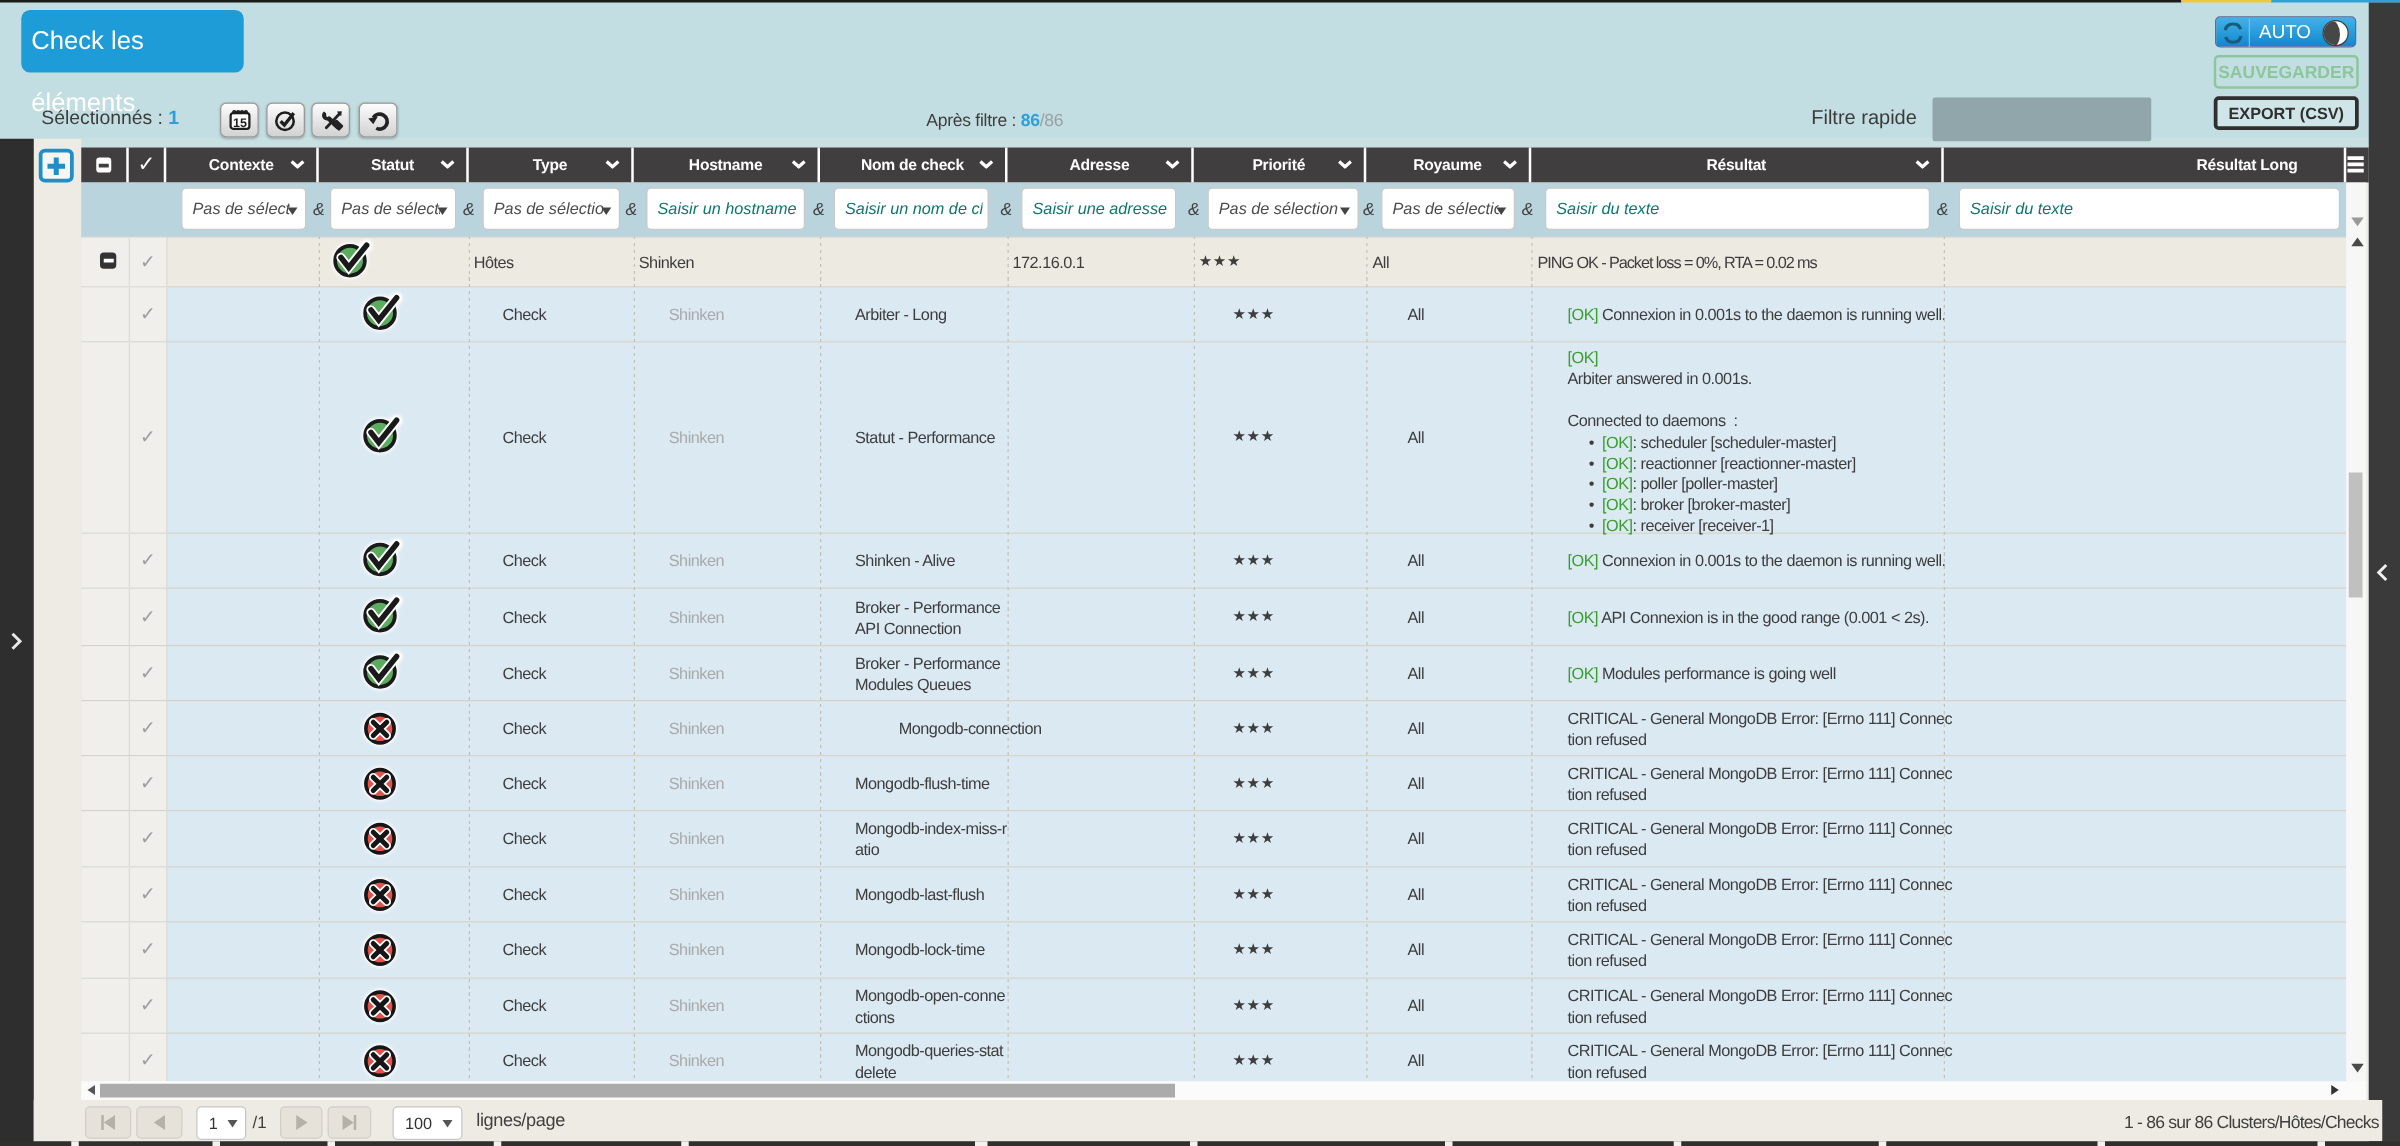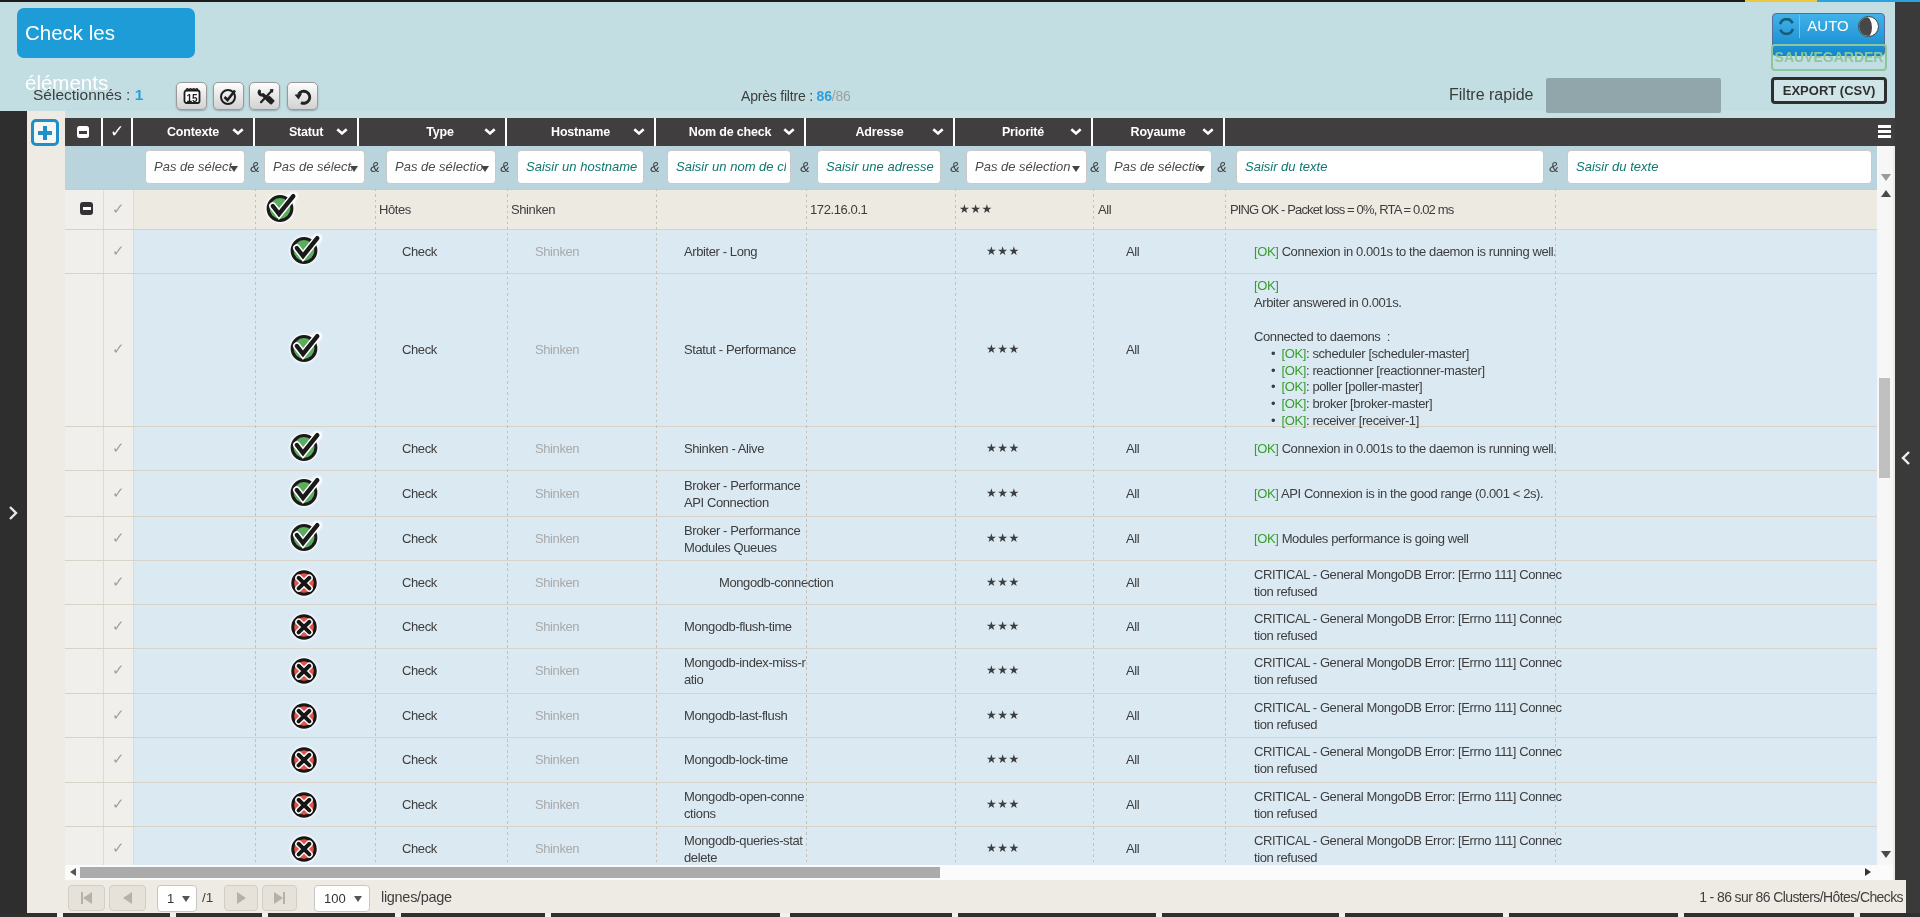--- a/index.html
+++ b/index.html
@@ -14,21 +14,21 @@
 #selec { left:33px; top:86px; font-size:15.5px; color:#3d3d3d; }
 #selec b { color:#2f9fd9; }
 .toolbtn { top:82px; width:31px; height:28px; border-radius:5px; border:1px solid #9a9a9a;
   background:linear-gradient(#fdfdfd,#e9e9e9 45%,#d2d2d2); box-shadow:0 1px 2px rgba(0,0,0,.25);
   display:flex; align-items:center; justify-content:center; }
 #apres { left:741px; top:88px; font-size:14px; color:#3d3d3d; letter-spacing:-0.2px; }
 #apres b { color:#2e9fd8; }
 #apres span { color:#9aa0a2; }
 #filtre-label { left:1449px; top:86px; font-size:16px; color:#3b3b3b; }
 #filtre-input { left:1546px; top:78px; width:175px; height:35px; background:#90a6aa; border-radius:2px; }
-#btn-auto { left:1772px; top:13px; width:113px; height:43px; border-radius:4px;
+#btn-auto { left:1772px; top:13px; width:113px; height:25px; border-radius:4px;
   background:linear-gradient(#41b2e9,#1287cd); border:1px solid #5a6b9d; }
 #btn-auto .div { position:absolute; left:26px; top:1px; width:1px; height:23px; background:#6ec4ec; }
 #btn-auto .lbl { position:absolute; left:30px; top:0; width:50px; text-align:center; color:#fff; font-size:15px; line-height:24px; }
 #toggle { position:absolute; left:85px; top:1.5px; width:21px; height:21px; border-radius:50%;
   background:#fff; border:1px solid #3f3f3f; overflow:hidden; }
 #toggle .dk { position:absolute; left:-1px; top:-1px; width:13.5px; height:23px; background:#474747; border-radius:0 55% 55% 0 / 0 50% 50% 0; }
 #btn-sauv { left:1771px; top:44px; width:116px; height:27px; border-radius:4px; border:2px solid #8cc79c;
   color:#8cc79c; font-size:14px; font-weight:bold; text-align:center; line-height:23px; }
 #btn-export { left:1771px; top:77px; width:116px; height:27px; border-radius:4px; border:3px solid #2f2f2f;
   color:#2f2f2f; font-size:13px; font-weight:bold; text-align:center; line-height:21px; background:rgba(255,255,255,.22); }
@@ -175,41 +175,45 @@
 <div class="abs" id="header">
     <div class="hc" style="left:0px;width:38px">
       <div class="hminus">
         <i></i>
       </div>
     </div>
     <div class="hc" style="left:38px;width:30px"><span class="hcheck">✓</span></div>
     <div class="hc" style="left:68px;width:122px">Contexte<svg class="chev" width="12" height="7" viewBox="0 0 12 7">
         <path d="M1.3 1.2 L6 5.4 L10.7 1.2" fill="none" stroke="#fff" stroke-width="2.6"></path>
       </svg></div>
-    <div class="hc" style="left:190px;width:104px">Statut<svg class="chev" width="12" height="7" viewBox="0 0 12 7">
+    <div class="hc" style="left:190px;width:120px">Statut<svg class="chev" width="12" height="7" viewBox="0 0 12 7">
         <path d="M1.3 1.2 L6 5.4 L10.7 1.2" fill="none" stroke="#fff" stroke-width="2.6"></path>
       </svg></div>
     <div class="hc" style="left:310px;width:132px">Type<svg class="chev" width="12" height="7" viewBox="0 0 12 7">
         <path d="M1.3 1.2 L6 5.4 L10.7 1.2" fill="none" stroke="#fff" stroke-width="2.6"></path>
       </svg></div>
     <div class="hc" style="left:442px;width:149px">Hostname<svg class="chev" width="12" height="7" viewBox="0 0 12 7">
         <path d="M1.3 1.2 L6 5.4 L10.7 1.2" fill="none" stroke="#fff" stroke-width="2.6"></path>
       </svg></div>
     <div class="hc" style="left:591px;width:150px">Nom de check<svg class="chev" width="12" height="7" viewBox="0 0 12 7">
         <path d="M1.3 1.2 L6 5.4 L10.7 1.2" fill="none" stroke="#fff" stroke-width="2.6"></path>
       </svg></div>
     <div class="hc" style="left:741px;width:149px">Adresse<svg class="chev" width="12" height="7" viewBox="0 0 12 7">
         <path d="M1.3 1.2 L6 5.4 L10.7 1.2" fill="none" stroke="#fff" stroke-width="2.6"></path>
       </svg></div>
     <div class="hc" style="left:890px;width:138px">Priorité<svg class="chev" width="12" height="7" viewBox="0 0 12 7">
         <path d="M1.3 1.2 L6 5.4 L10.7 1.2" fill="none" stroke="#fff" stroke-width="2.6"></path>
       </svg></div>
     <div class="hc" style="left:1028px;width:132px">Royaume<svg class="chev" width="12" height="7" viewBox="0 0 12 7">
         <path d="M1.3 1.2 L6 5.4 L10.7 1.2" fill="none" stroke="#fff" stroke-width="2.6"></path>
       </svg></div>
+    <div class="hc" style="left:1160px;width:330px">Résultat<svg class="chev" width="12" height="7" viewBox="0 0 12 7">
+        <path d="M1.3 1.2 L6 5.4 L10.7 1.2" fill="none" stroke="#fff" stroke-width="2.6"></path>
+      </svg></div>
+    <div class="hc" style="left:1490px;width:322px;text-align:right;padding-right:37px">Résultat Long</div>
     <div class="hc" style="left:1812px;width:18px;border-right:none">
       <div id="hmenu">
         <i style="top:0"></i>
         <i style="top:5px"></i>
         <i style="top:10px"></i>
       </div>
     </div>
   </div>
 <div class="abs" id="filterrow">
     <div class="fin sel" style="left:80px;width:100px">

